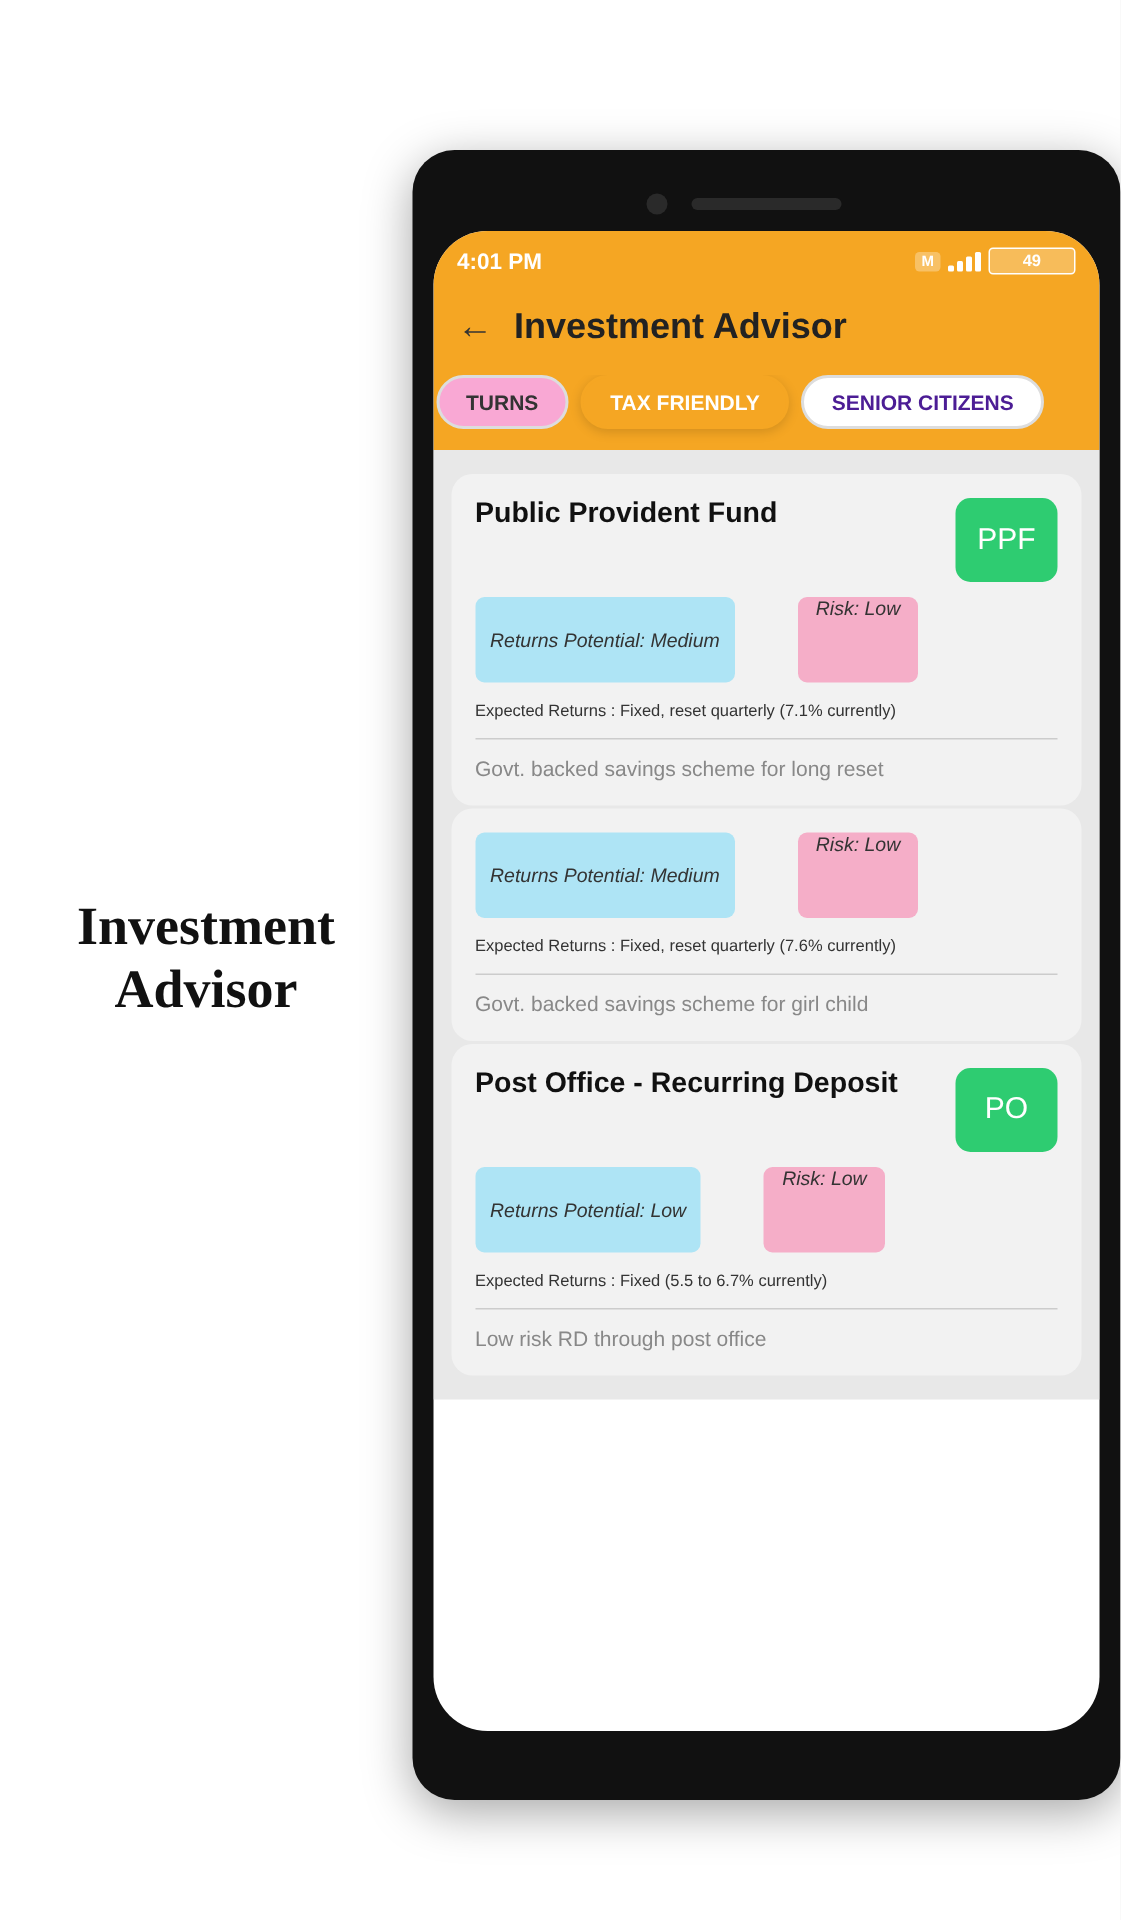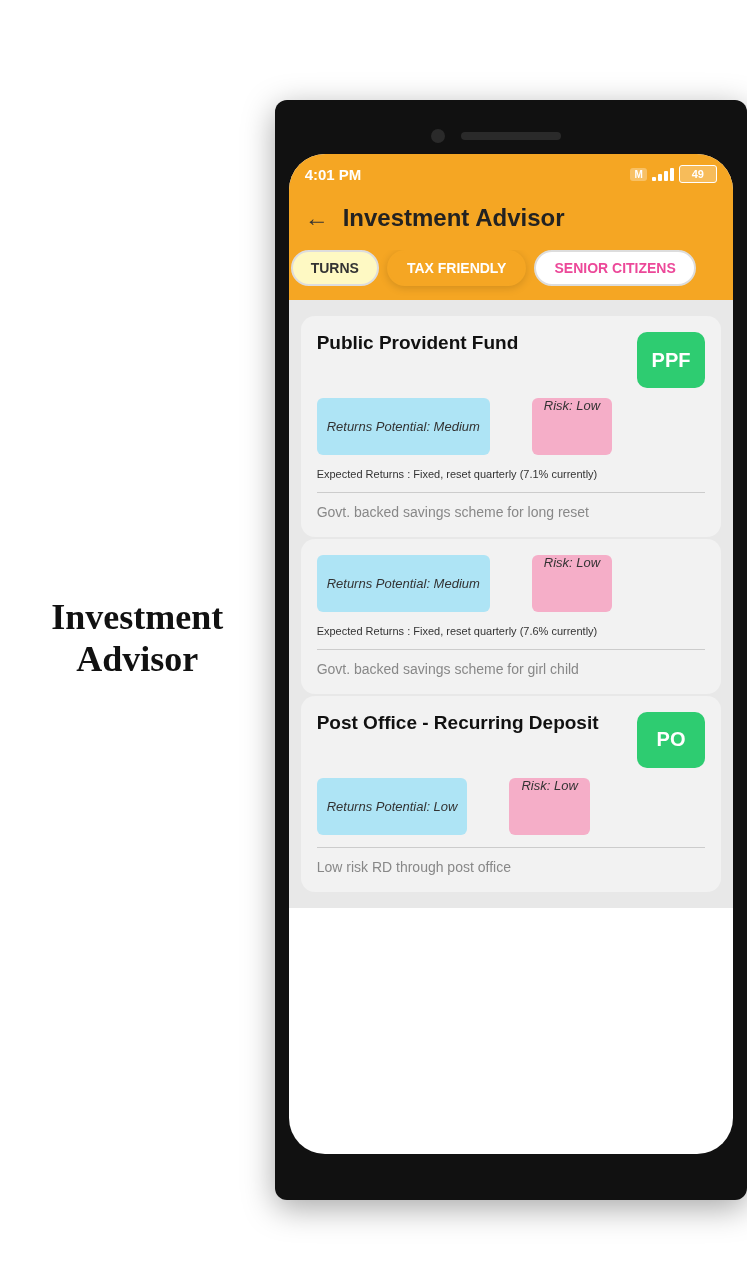--- a/index.html
+++ b/index.html
@@ -27,21 +27,21 @@
       color: #111;
       margin-bottom: 24px;
       text-align: center;
       font-family: Georgia, serif;
     }
     
     .phone-frame {
       width: 515px;
       min-height: 1100px;
       background: #111;
-      border-radius: 12px;
+      border-radius: 28px;
       padding: 22px 14px;
       position: relative;
       box-shadow: 0 8px 32px rgba(0,0,0,0.35);
     }
     
     .phone-notch-bar {
       display: flex;
       justify-content: center;
       align-items: center;
       margin-bottom: 4px;
@@ -112,21 +112,21 @@
     .signal-bar {
       width: 4px;
       background: white;
       border-radius: 1px;
     }
     .battery-icon {
       display: flex;
       align-items: flex-start;
       background: rgba(255,255,255,0.25);
       border-radius: 3px;
-      padding: 2px 12px;
+      padding: 2px 22px;
       font-size: 11px;
       color: white;
       font-weight: bold;
       border: 1.5px solid white;
     }
     
     .app-header {
       background: #F5A623;
       display: flex;
       align-items: center;
@@ -163,25 +163,25 @@
     }
     .tab-item.active {
       background: #F5A623;
       border-color: #F5A623;
       color: white;
       box-shadow: 0 2px 8px rgba(0,0,0,0.15);
     }
     .tab-item.inactive {
       background: white;
       border-color: #ddd;
-      color: #ec4899;
+      color: #4c1d95;
     }
     .tab-item.partial-left {
       border-radius: 24px;
-      background: #fef9c3;
+      background: #f9a8d4;
       border-color: #ddd;
       color: #333;
       margin-left: -8px;
     }
     
     .content-area {
       background: #e8e8e8;
       padding: 16px 12px;
       display: flex;
       flex-direction: column;
@@ -208,21 +208,21 @@
       padding-right: 10px;
     }
     .card-badge {
       min-width: 68px;
       height: 56px;
       border-radius: 10px;
       display: flex;
       align-items: center;
       justify-content: center;
       font-size: 20px;
-      font-weight: bold;
+      font-weight: normal;
       color: white;
       background: #2ECC71;
       flex-shrink: 0;
     }
     .card-tags {
       display: flex;
       gap: 10px;
       margin-bottom: 12px;
       flex-wrap: wrap;
     }
@@ -337,20 +337,21 @@
 
         <div class="invest-card">
           <div class="card-header">
             <span class="card-title">Post Office - Recurring Deposit</span>
             <div class="card-badge">PO</div>
           </div>
           <div class="card-tags">
             <span class="tag-returns">Returns Potential: Low</span>
             <span class="tag-risk">Risk: Low</span>
           </div>
+          <div class="card-returns-text">Expected Returns : Fixed (5.5 to 6.7% currently)</div>
           <div class="card-divider"></div>
           <div class="card-description">Low risk RD through post office</div>
         </div>
 
       </div>
     </div>
   </div>
 </div>
 
 </body></html>

